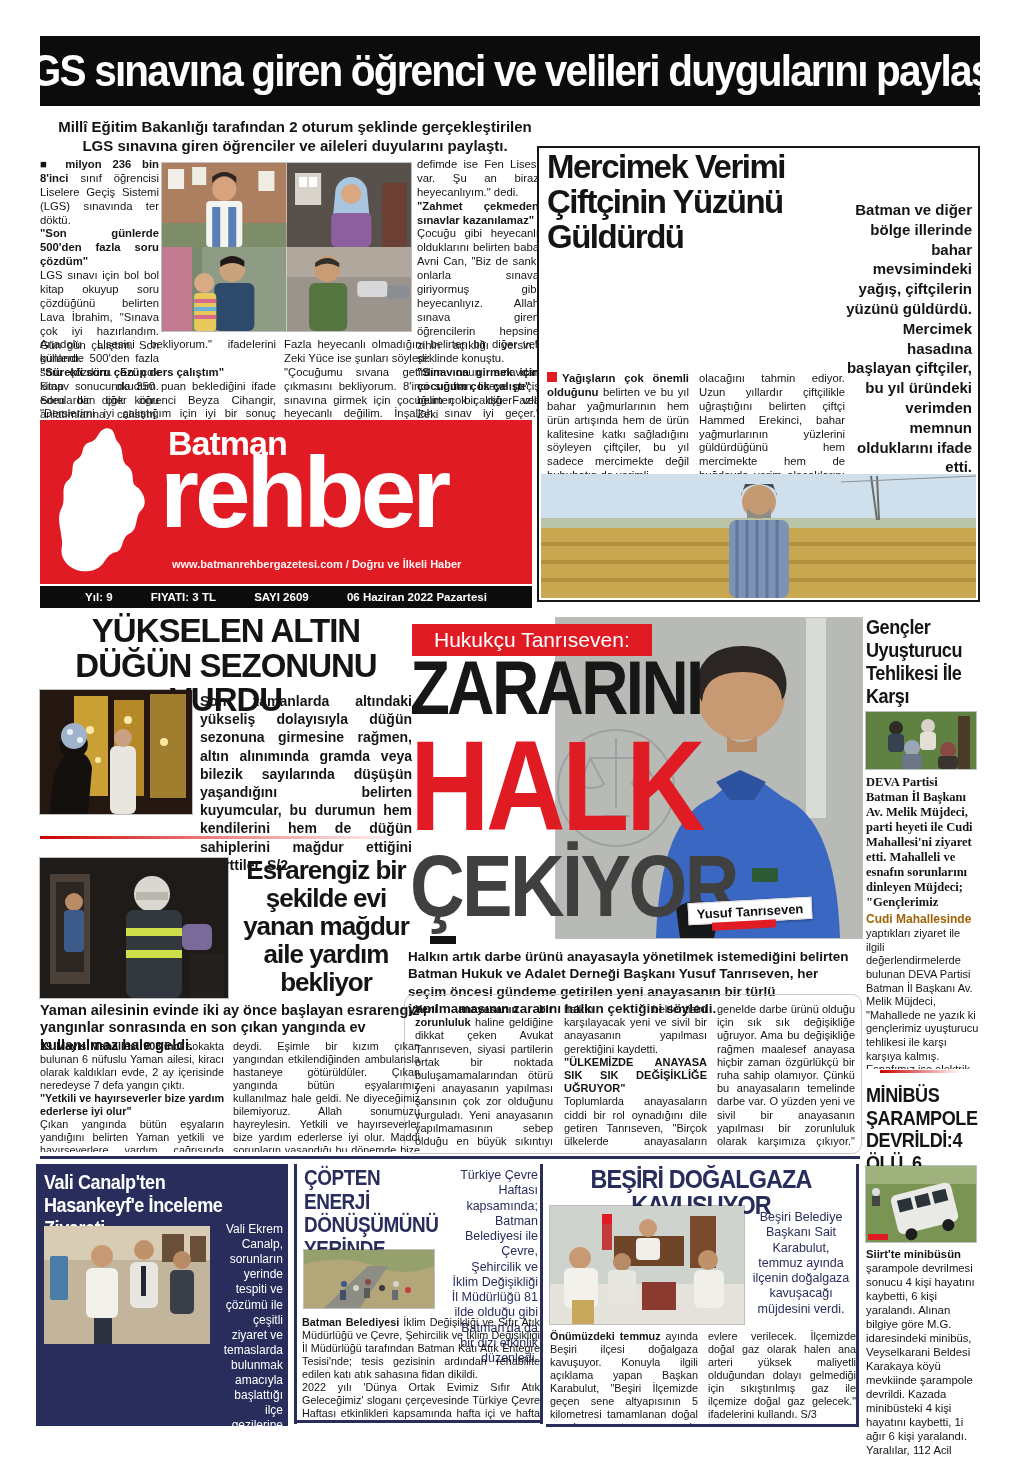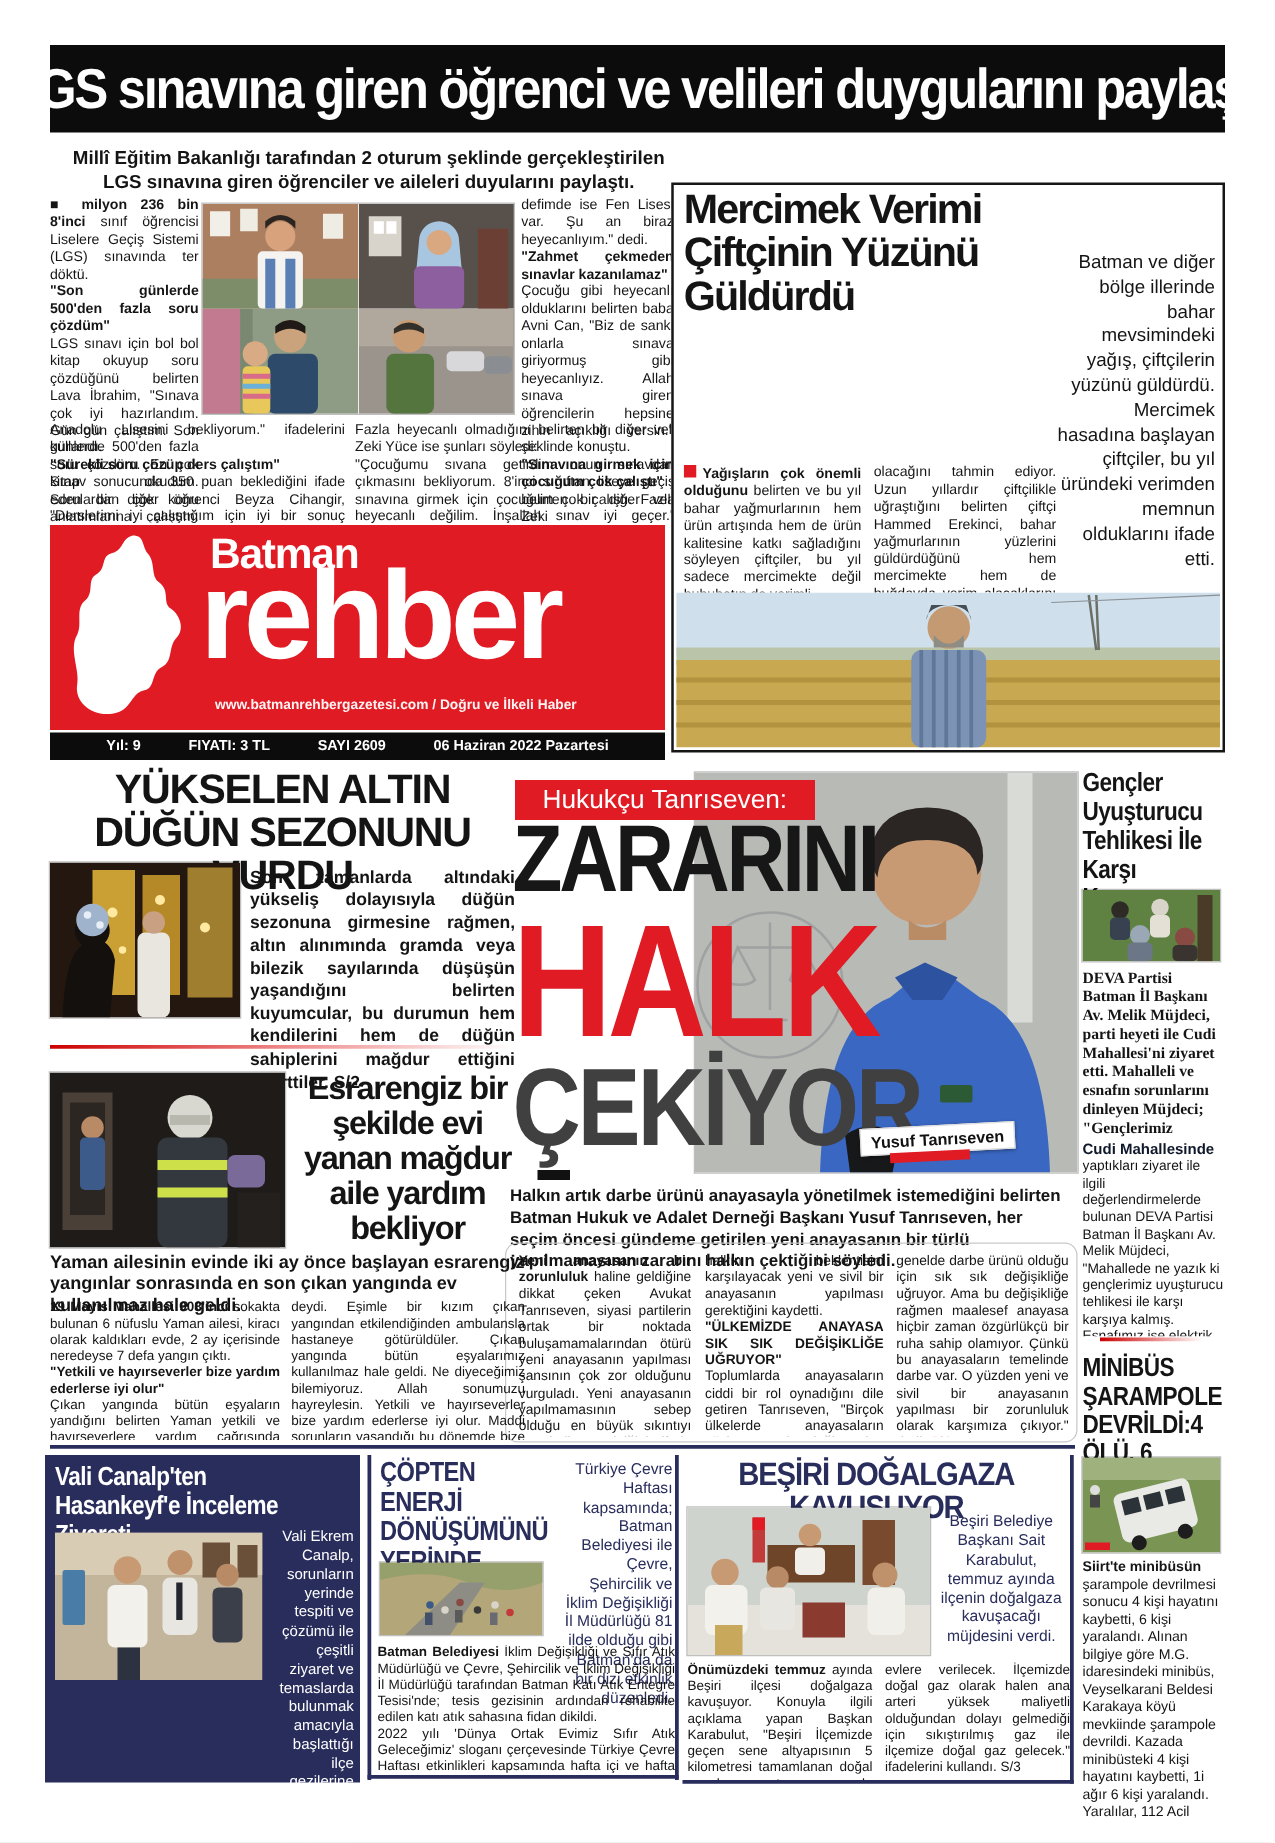--- a/index.html
+++ b/index.html
@@ -2,21 +2,21 @@
 <html lang="tr"><head>
 <meta charset="utf-8">
 <style>
   *{margin:0;padding:0;box-sizing:border-box}
   html,body{background:#e8e8e8}
   #page{position:relative;width:1020px;height:1474px;background:#fff;margin:0 auto;
         font-family:"Liberation Sans",sans-serif;color:#141414;overflow:hidden}
   .abs{position:absolute}
   .just{text-align:justify}
   .b{font-weight:bold}
-  .red{color:#0f172a}
+  .red{color:#a16207}
   .serif{font-family:"Liberation Serif",serif}
   .clip{overflow:hidden}
   .condL{display:inline-block;transform:scaleX(.86);transform-origin:left center}
   .condC{display:inline-block;transform:scaleX(.9);transform-origin:center center}
 
   
   .banner{left:40px;top:36px;width:940px;height:70px;background:#0c0c0c;color:#fff;
           display:flex;align-items:center;justify-content:center}
   .banner span{font-size:45px;font-weight:bold;letter-spacing:-2px;white-space:nowrap}
   .subhead{left:58px;top:118px;width:474px;text-align:center;font-size:15px;font-weight:600;line-height:1.25}
@@ -27,21 +27,21 @@
   .lgs-mid{left:417px;top:158px;width:122px;height:262px}
   .lgs-belowA{left:40px;top:338px;width:236px;height:86px}
   .lgs-belowB{left:284px;top:338px;width:256px;height:86px}
   .collage{left:162px;top:163px;width:249px;height:168px;display:grid;
            grid-template-columns:1fr 1fr;grid-template-rows:1fr 1fr}
   .collage svg{display:block;width:100%;height:100%}
 
   
   .merc-box{left:537px;top:146px;width:443px;height:456px;border:2px solid #161616;background:#fff}
   .merc-head{left:8px;top:2px;width:312px;font-size:33px;font-weight:bold;letter-spacing:-1.5px;line-height:1.06}
-  .merc-sum{right:6px;top:52px;width:126px;font-size:15px;font-weight:normal;text-align:right;line-height:1.32}
+  .merc-sum{right:6px;top:52px;width:126px;font-size:15px;font-weight:bold;text-align:right;line-height:1.32}
   .merc-c1{left:8px;top:224px;width:142px;height:102px}
   .merc-c2{left:160px;top:224px;width:146px;height:102px}
   .merc-photo{left:2px;bottom:2px;width:435px;height:124px}
   .sq{display:inline-block;width:10px;height:10px;background:#e01b24;margin-right:5px}
 
   
   .masthead{left:40px;top:420px;width:492px;height:164px;background:#e01b24;color:#fff}
   .mh-small{left:128px;top:4px;font-size:34px;font-weight:bold;letter-spacing:-1px}
   .mh-big{left:120px;top:22px;font-size:100px;font-weight:bold;letter-spacing:-4px;line-height:1}
   .mh-tag{left:132px;top:138px;font-size:11px;font-weight:600;opacity:.95}

